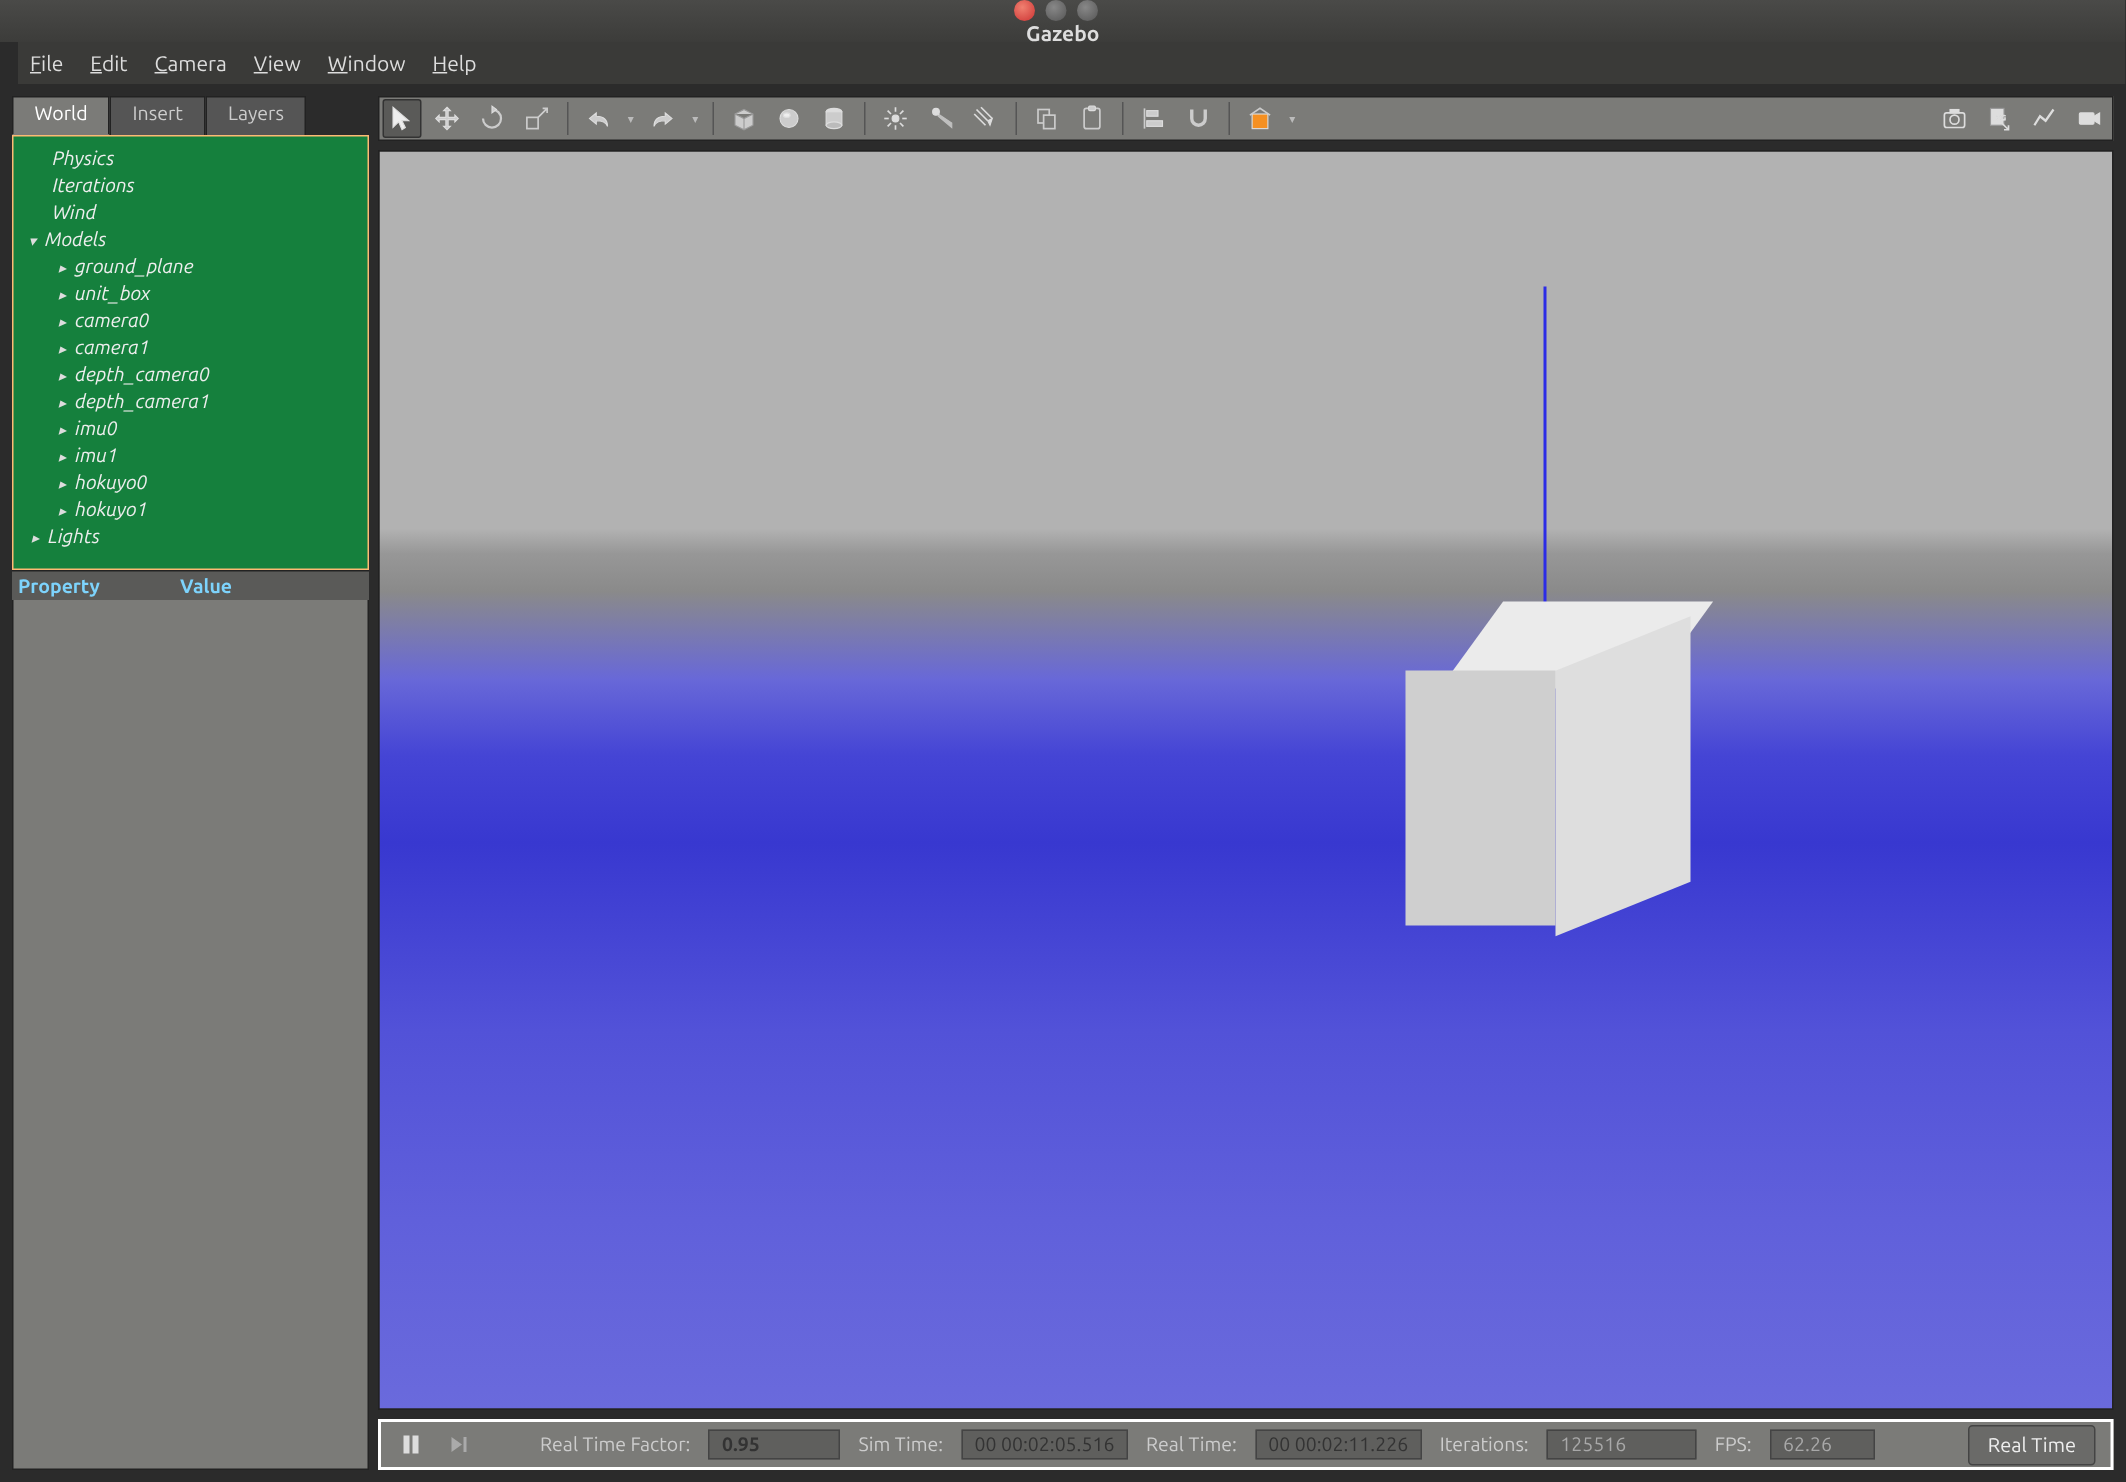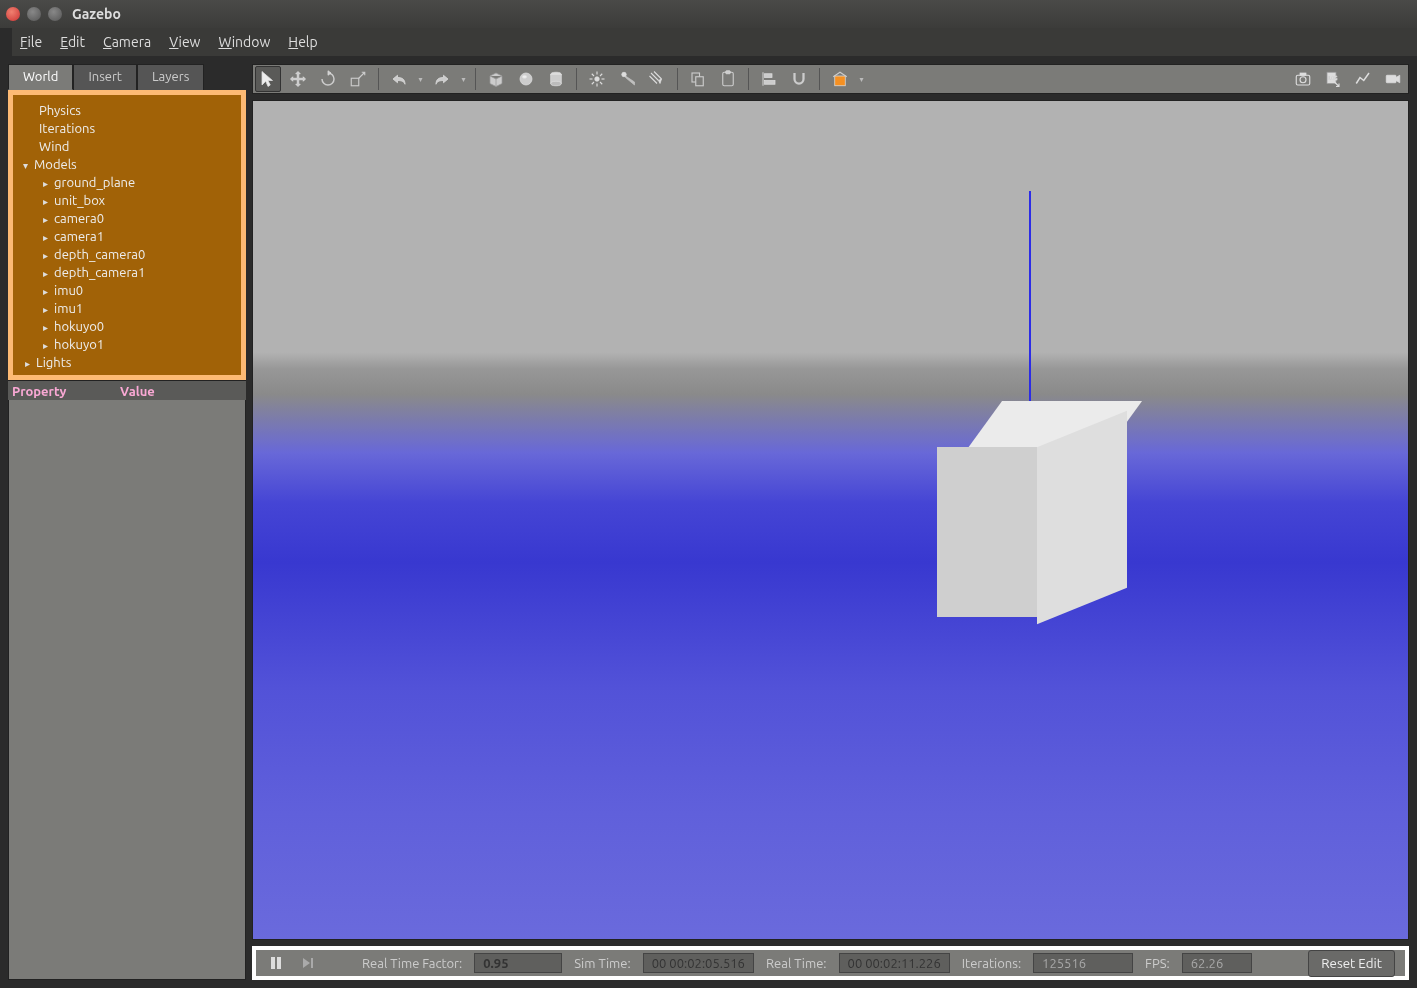--- a/index.html
+++ b/index.html
@@ -1,51 +1,51 @@
 <!DOCTYPE html>
 <html><head>
   <meta charset="utf-8">
   <style>
     * { margin: 0; padding: 0; box-sizing: border-box; font-family: "Ubuntu", "Liberation Sans", sans-serif; }
     body { background: #2b2b2b; width: 1417px; height: 988px; overflow: hidden; }
     
     
-    .titlebar { height: 28px; background: linear-gradient(to bottom, #4a4a48, #3c3c3a); display: flex; align-items: center; padding: 0 6px; }
+    .titlebar { height: 28px; background: linear-gradient(to bottom, #4a4a48, #3c3c3a); display: flex; align-items: center; padding: 0 6px; flex-direction: column; }
     .win-btns { display: flex; gap: 7px; margin-right: 10px; }
     .win-btn { width: 14px; height: 14px; border-radius: 50%; }
     .win-close { background: radial-gradient(circle at 40% 35%, #f08070, #c33); }
     .win-min { background: radial-gradient(circle at 40% 35%, #888, #555); }
     .win-max { background: radial-gradient(circle at 40% 35%, #888, #555); }
     .title-text { color: #ddd; font-size: 14px; font-weight: bold; }
     
     
     .menubar { height: 28px; background: #3a3a38; display: flex; align-items: center; padding: 0 8px; gap: 18px; margin-left: 12px; }
     .menu-item { color: #ddd; font-size: 14px; cursor: pointer; }
     .menu-item::first-letter { text-decoration: underline; }
     
     
     .main { display: flex; height: calc(100% - 56px); padding: 8px; gap: 6px; }
     
     
     .sidebar { width: 238px; display: flex; flex-direction: column; }
     .tabs { display: flex; height: 26px; }
     .tab { padding: 4px 14px; background: #555; color: #ccc; font-size: 13px; border: 1px solid #222; border-bottom: none; cursor: pointer; }
     .tab.active { background: #7b7b78; color: #ffffff; border-bottom: 1px solid #7b7b78; }
-    .tree-panel { flex: 1; background: #a16207; border: 5px solid #fdba74; padding: 6px 4px; overflow-y: auto; position: relative; }
+    .tree-panel { flex: 1; background: #15803d; border: 1px solid #fdba74; padding: 6px 4px; overflow-y: auto; position: relative; font-style: italic; }
     .tree-panel::-webkit-scrollbar { width: 10px; }
     .tree-panel::-webkit-scrollbar-track { background: #6a6a68; }
     .tree-panel::-webkit-scrollbar-thumb { background: #505050; border-radius: 5px; }
     .tree-item { color: #eee; font-size: 13px; padding: 2px 0 2px 22px; cursor: pointer; }
     .tree-item.lvl0 { padding-left: 22px; }
     .tree-item.lvl1 { padding-left: 22px; }
     .tree-item.lvl1::before { content: "▾"; margin-left: -16px; margin-right: 6px; color: #ddd; font-size: 10px; }
     .tree-item.lvl2 { padding-left: 40px; }
     .tree-item.lvl2::before { content: "▸"; margin-left: -14px; margin-right: 6px; color: #ddd; font-size: 10px; }
     .tree-item.lvlx::before { content: "▸"; margin-left: -14px; margin-right: 6px; color: #ddd; font-size: 10px; }
-    .prop-header { display: flex; background: #5a5a58; color: #f9a8d4; font-size: 13px; font-weight: bold; height: 20px; align-items: center; border-top: 1px solid #222; }
+    .prop-header { display: flex; background: #5a5a58; color: #7dd3fc; font-size: 13px; font-weight: bold; height: 20px; align-items: center; border-top: 1px solid #222; }
     .prop-header .ph1 { width: 108px; padding-left: 4px; }
     .prop-header .ph2 { padding-left: 4px; }
     .prop-panel { flex: 1.4; background: #7b7b78; border: 1px solid #222; border-top: none; }
     
     
     .viewport-area { flex: 1; display: flex; flex-direction: column; gap: 6px; }
     .toolbar { height: 30px; background: #7b7b78; border: 1px solid #222; display: flex; align-items: center; padding: 2px; gap: 4px; }
     .tool-btn { width: 26px; height: 26px; display: flex; align-items: center; justify-content: center; cursor: pointer; border-radius: 2px; }
     .tool-btn.active { background: #5a5a58; border: 1px solid #333; }
     .tool-sep { width: 1px; height: 22px; background: #555; margin: 0 3px; }
@@ -54,21 +54,21 @@
     .tool-dd { width: 9px; display: flex; align-items: center; justify-content: center; color: #bbb; font-size: 8px; }
     
     .render-view { flex: 1; position: relative; background: linear-gradient(to bottom, #b2b2b2 0%, #b2b2b2 30%, #979797 32%, #8a8a8a 35%, #6868d8 42%, #4545d5 48%, #3838d0 55%, #5252d8 70%, #6060db 85%, #6a6adc 100%); border: 1px solid #222; overflow: hidden; }
     
     .cube { position: absolute; left: 684px; top: 320px; width: 180px; height: 180px; }
     .cube .top { position: absolute; width: 140px; height: 58px; background: #ebebeb; transform: skewX(-36deg) translateX(40px); top: -20px; left: 4px; }
     .cube .front { position: absolute; width: 100px; height: 170px; background: #cfcfcf; left: 0; top: 26px; }
     .cube .side { position: absolute; width: 90px; height: 177px; background: #dedede; left: 100px; top: 22px; transform: skewY(-22deg) translateY(-14px); }
     .vert-axis { position: absolute; left: 776px; top: 90px; width: 1.5px; height: 240px; background: #2c2ce6; }
 
-    .status-bar { height: 34px; background: #7b7b78; border: 4px solid #ffffff; display: flex; align-items: center; padding: 0 10px; gap: 12px; color: #ddd; font-size: 13px; }
+    .status-bar { height: 34px; background: #7b7b78; border: 2px solid #ffffff; display: flex; align-items: center; padding: 0 10px; gap: 12px; color: #ddd; font-size: 13px; }
     .sb-btn { display: flex; align-items: center; justify-content: center; width: 20px; height: 20px; cursor: pointer; }
     .sb-label { color: #ccc; }
     .sb-value { background: #5f5f5d; padding: 2px 8px; min-width: 60px; border: 1px solid #444; color: #333; }
     .sb-value.light { color: #a8a8a8; }
     .sb-spacer { flex: 1; }
     .reset-btn { background: #6a6a68; border: 1px solid #444; padding: 5px 12px; color: #eee; cursor: pointer; border-radius: 3px; }
   </style>
 </head>
 <body>
 
@@ -302,16 +302,16 @@
       <span class="sb-value" style="min-width:88px;font-weight:bold;">0.95</span>
       <span class="sb-label">Sim Time:</span>
       <span class="sb-value">00 00:02:05.516</span>
       <span class="sb-label">Real Time:</span>
       <span class="sb-value">00 00:02:11.226</span>
       <span class="sb-label">Iterations:</span>
       <span class="sb-value light" style="min-width:100px;">125516</span>
       <span class="sb-label">FPS:</span>
       <span class="sb-value light" style="min-width:70px;">62.26</span>
       <div class="sb-spacer"></div>
-      <button class="reset-btn">Reset Edit</button>
+      <button class="reset-btn">Real Time</button>
     </div>
   </div>
 </div>
 
 </body></html>

